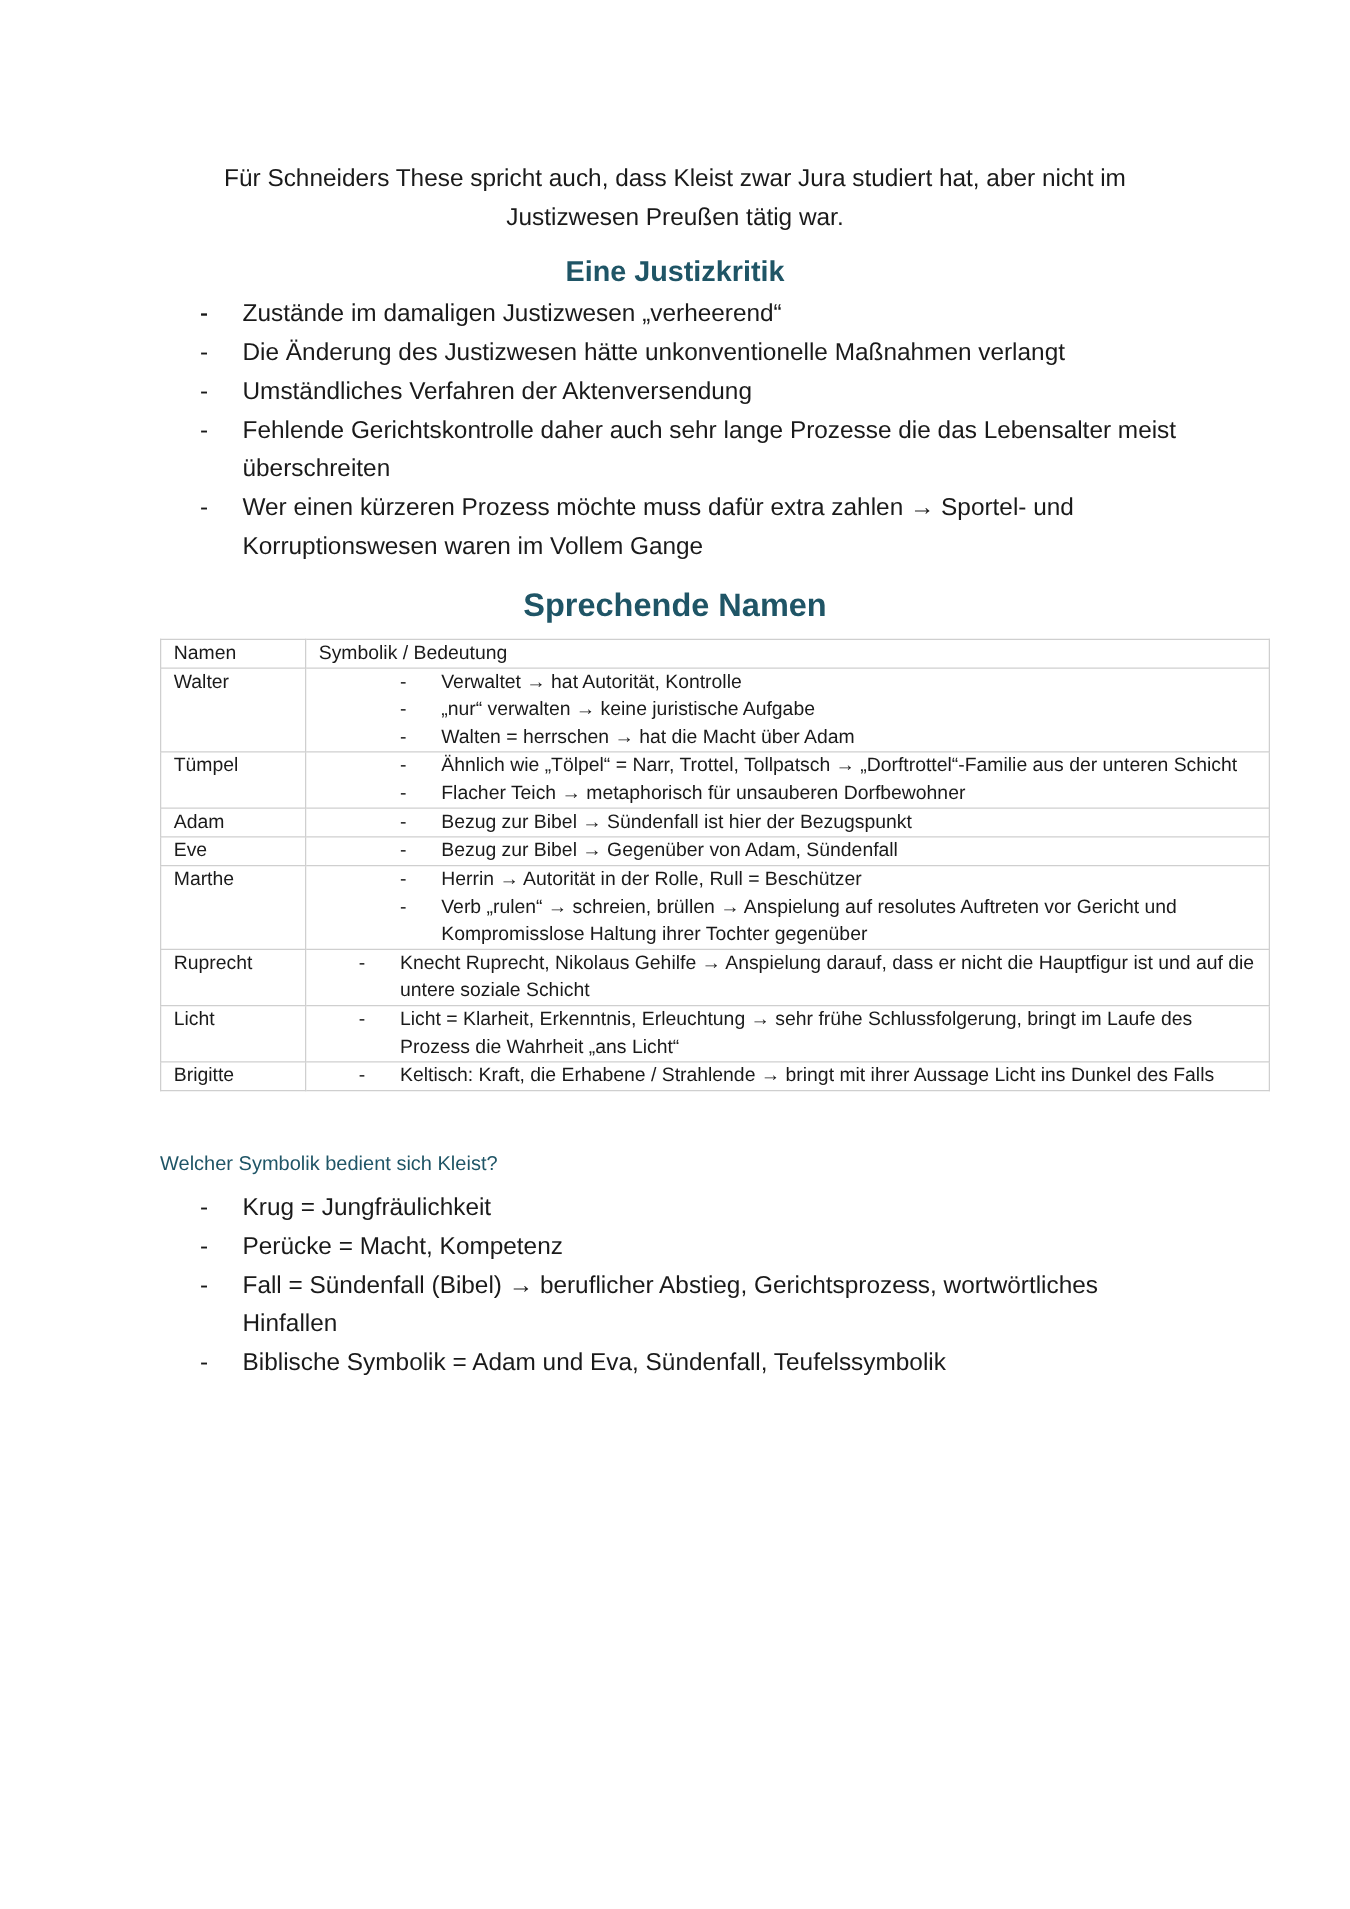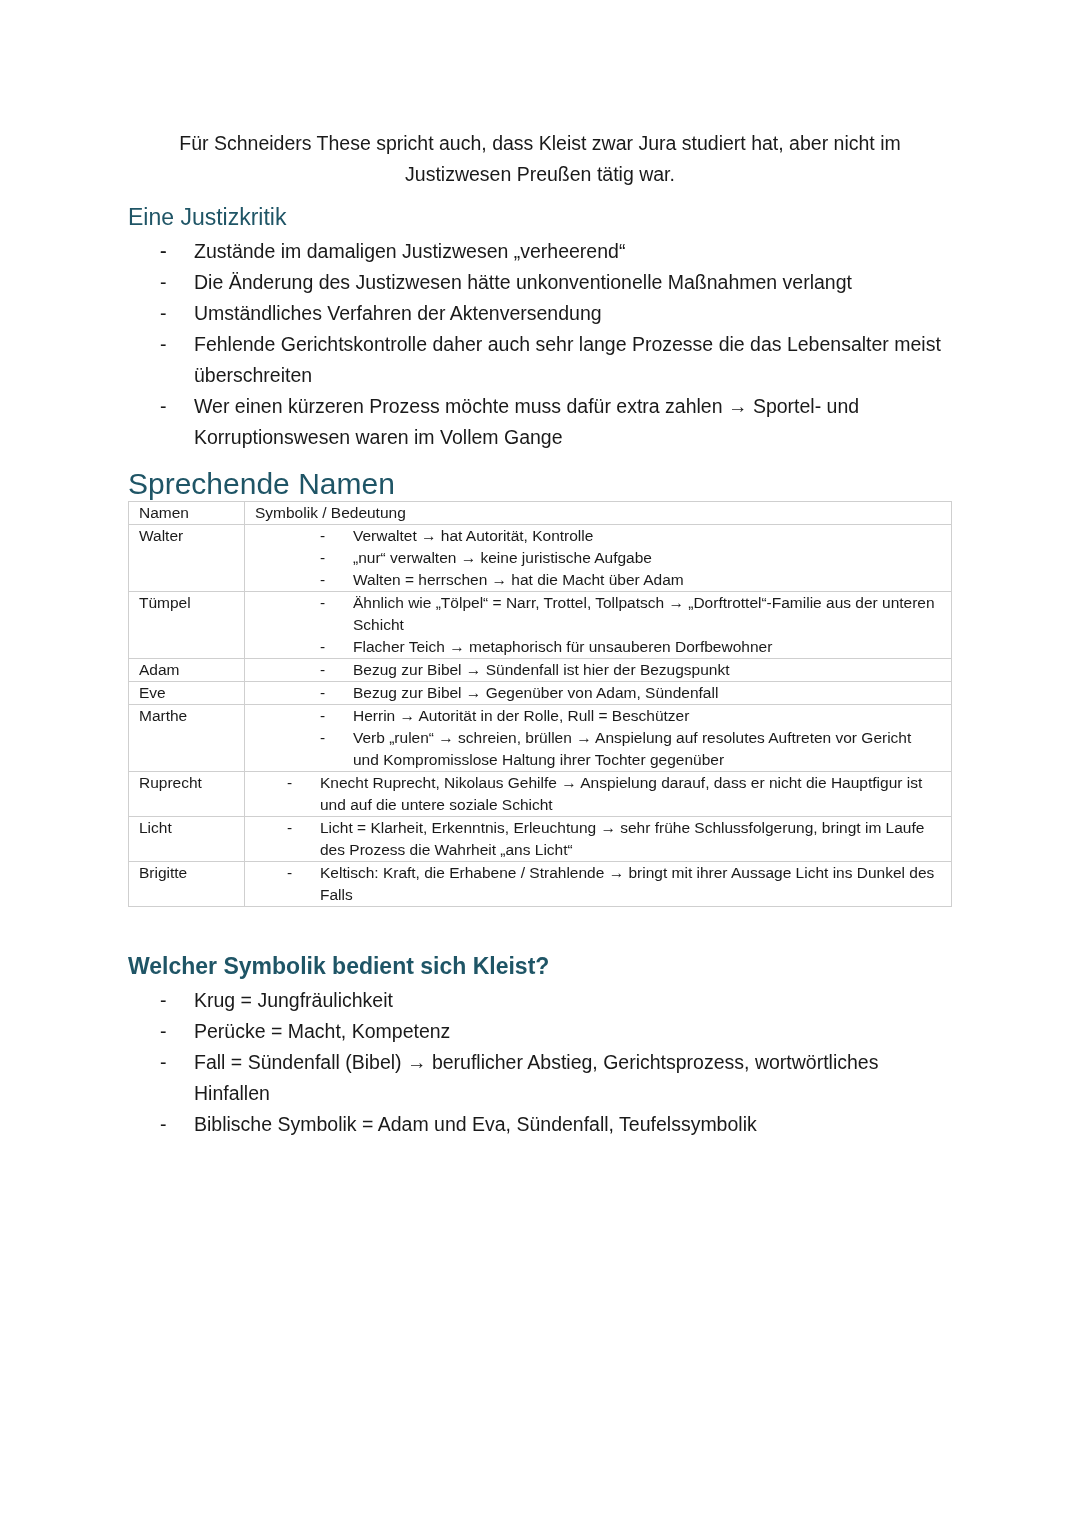--- a/index.html
+++ b/index.html
@@ -4,30 +4,30 @@
 <style>
   html, body { margin: 0; padding: 0; background: #ffffff; }
   body {
     width: 1080px; height: 1527px; position: relative; overflow: hidden;
     font-family: "Liberation Sans", "DejaVu Sans", sans-serif;
     color: #1a1a1a;
   }
   .page { position: absolute; left: 128px; top: 128px; width: 824px; }
   .para { font-size: 19.5px; line-height: 31px; margin: 0; text-align: center; }
   .h-center {
-    color: #1f5566; font-weight: normal; margin: 0;
+    text-align: center; color: #1f5566; font-weight: bold; margin: 0;
   }
   .h1 { font-size: 23px; line-height: 30px; margin-top: 12px; }
-  .h2 { font-size: 30px; line-height: 34px; margin-top: 14px; margin-bottom: 0; }
-  .h-left { color: #1f5566; font-weight: bold; font-size: 23px; line-height: 30px; margin: 0; }
+  .h2 { font-size: 26px; line-height: 34px; margin-top: 14px; margin-bottom: 10px; }
+  .h-left { color: #1f5566; font-weight: normal; font-size: 16px; line-height: 30px; margin: 0; }
   ul.dash { list-style: none; margin: 4px 0 0 0; padding: 0; }
   ul.dash li { position: relative; padding-left: 66px; font-size: 19.5px; line-height: 31px; }
   ul.dash li .dash-mark { position: absolute; left: 32px; top: 0; }
   table.names {
-    width: 824px; border-collapse: collapse; font-size: 15.5px; line-height: 22px;
+    width: 888px; border-collapse: collapse; font-size: 15.5px; line-height: 22px;
     margin-top: 0;
   }
   table.names td { border: 1.5px solid #cfcfcf; vertical-align: top; padding: 0 10px; }
   table.names td.col-name { width: 95px; }
   table.names td.col-meaning { padding-left: 0; }
   .sym { list-style: none; margin: 0; padding: 0; }
   .sym li { position: relative; }
   .sym.ind-a li { padding-left: 108px; }
   .sym.ind-a li .dm { position: absolute; left: 75px; top: 0; }
   .sym.ind-b li { padding-left: 75px; }

